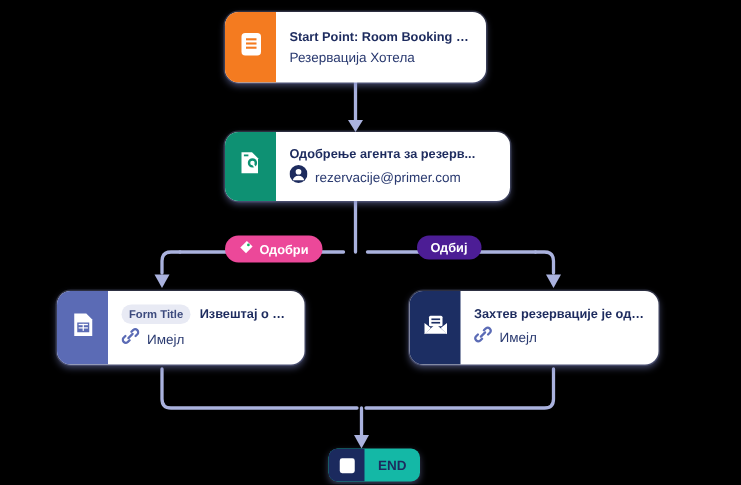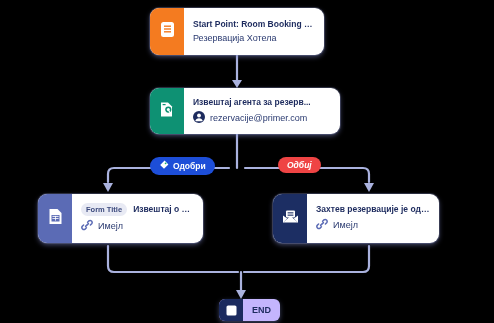--- a/index.html
+++ b/index.html
@@ -24,35 +24,35 @@
   .titlerow{display:flex;align-items:center;gap:6px;min-width:0;}
 
   .formbadge{font-size:7.5px;font-weight:bold;color:#3c4a7d;background:#e8eaf4;
              border-radius:8px;padding:2px 5px;white-space:nowrap;flex:0 0 auto;text-align:center;}
 
   .pill{position:absolute;display:flex;align-items:center;gap:4px;
         border-radius:11px;padding:3px 9px;color:#fff;font-size:8.5px;
         font-weight:bold;white-space:nowrap;}
 
   .endnode{position:absolute;display:flex;align-items:center;
-           background:#c4b5fd;border-radius:6px;overflow:hidden;
+           background:#14b8a6;border-radius:6px;overflow:hidden;
            box-shadow:0 2px 5px rgba(120,130,190,.5);}
   .endnode .sq{width:24px;height:22px;background:#1b2a5e;
                display:flex;align-items:center;justify-content:center;}
   .endnode .lbl{font-size:9px;font-weight:bold;color:#1d2b5e;padding:0 9px;}
 
   
   #n-start{left:150px;top:8px;width:174px;height:47px;}
   #n-approval{left:150px;top:88px;width:190px;height:46px;}
   #n-approved{left:38px;top:194px;width:165px;height:49px;}
   #n-rejected{left:273px;top:194px;width:166px;height:49px;}
   #n-end{left:219px;top:299px;}
 
-  #p-approve{left:150px;top:157px;background:#1d4ed8;}
-  #p-reject{left:278px;top:157px;background:#ef4444;font-style:italic;}
+  #p-approve{left:150px;top:157px;background:#ec4899;}
+  #p-reject{left:278px;top:157px;background:#4c1d95;}
 </style>
 </head>
 <body>
 
 <div id="canvas">
 
   <svg class="wires" viewBox="0 0 494 323" fill="none">
     <g stroke="#aab2de" stroke-width="2.2" fill="none" stroke-linecap="round">
 
       <path d="M237 55 L237 80"></path>
@@ -110,21 +110,21 @@
         <svg width="16" height="17" viewBox="0 0 16 17">
           <path d="M2 1.5h7l4 4v10H2z" fill="#fff"></path>
           <circle cx="9.3" cy="8.6" r="3.1" fill="#0e9173"></circle>
           <circle cx="9.3" cy="8.6" r="1.5" fill="#fff"></circle>
           <rect x="9" y="9.6" width="1.2" height="4" transform="rotate(-35 9 9.6)" fill="#fff"></rect>
           <rect x="3.6" y="3" width="3" height="1.2" fill="#0e9173"></rect>
         </svg>
       </span>
     </div>
     <div class="body">
-      <div class="ttl">Извештај агента за резерв...</div>
+      <div class="ttl">Одобрење агента за резерв...</div>
       <div class="subrow">
         <span>
           <svg width="12" height="12" viewBox="0 0 12 12">
             <circle cx="6" cy="6" r="6" fill="#1d2b5e"></circle>
             <circle cx="6" cy="4.5" r="1.9" fill="#fff"></circle>
             <path d="M2.2 10.2a3.9 3.9 0 0 1 7.6 0z" fill="#fff"></path>
           </svg>
         </span>
         <span class="sub">rezervacije@primer.com</span>
       </div>

